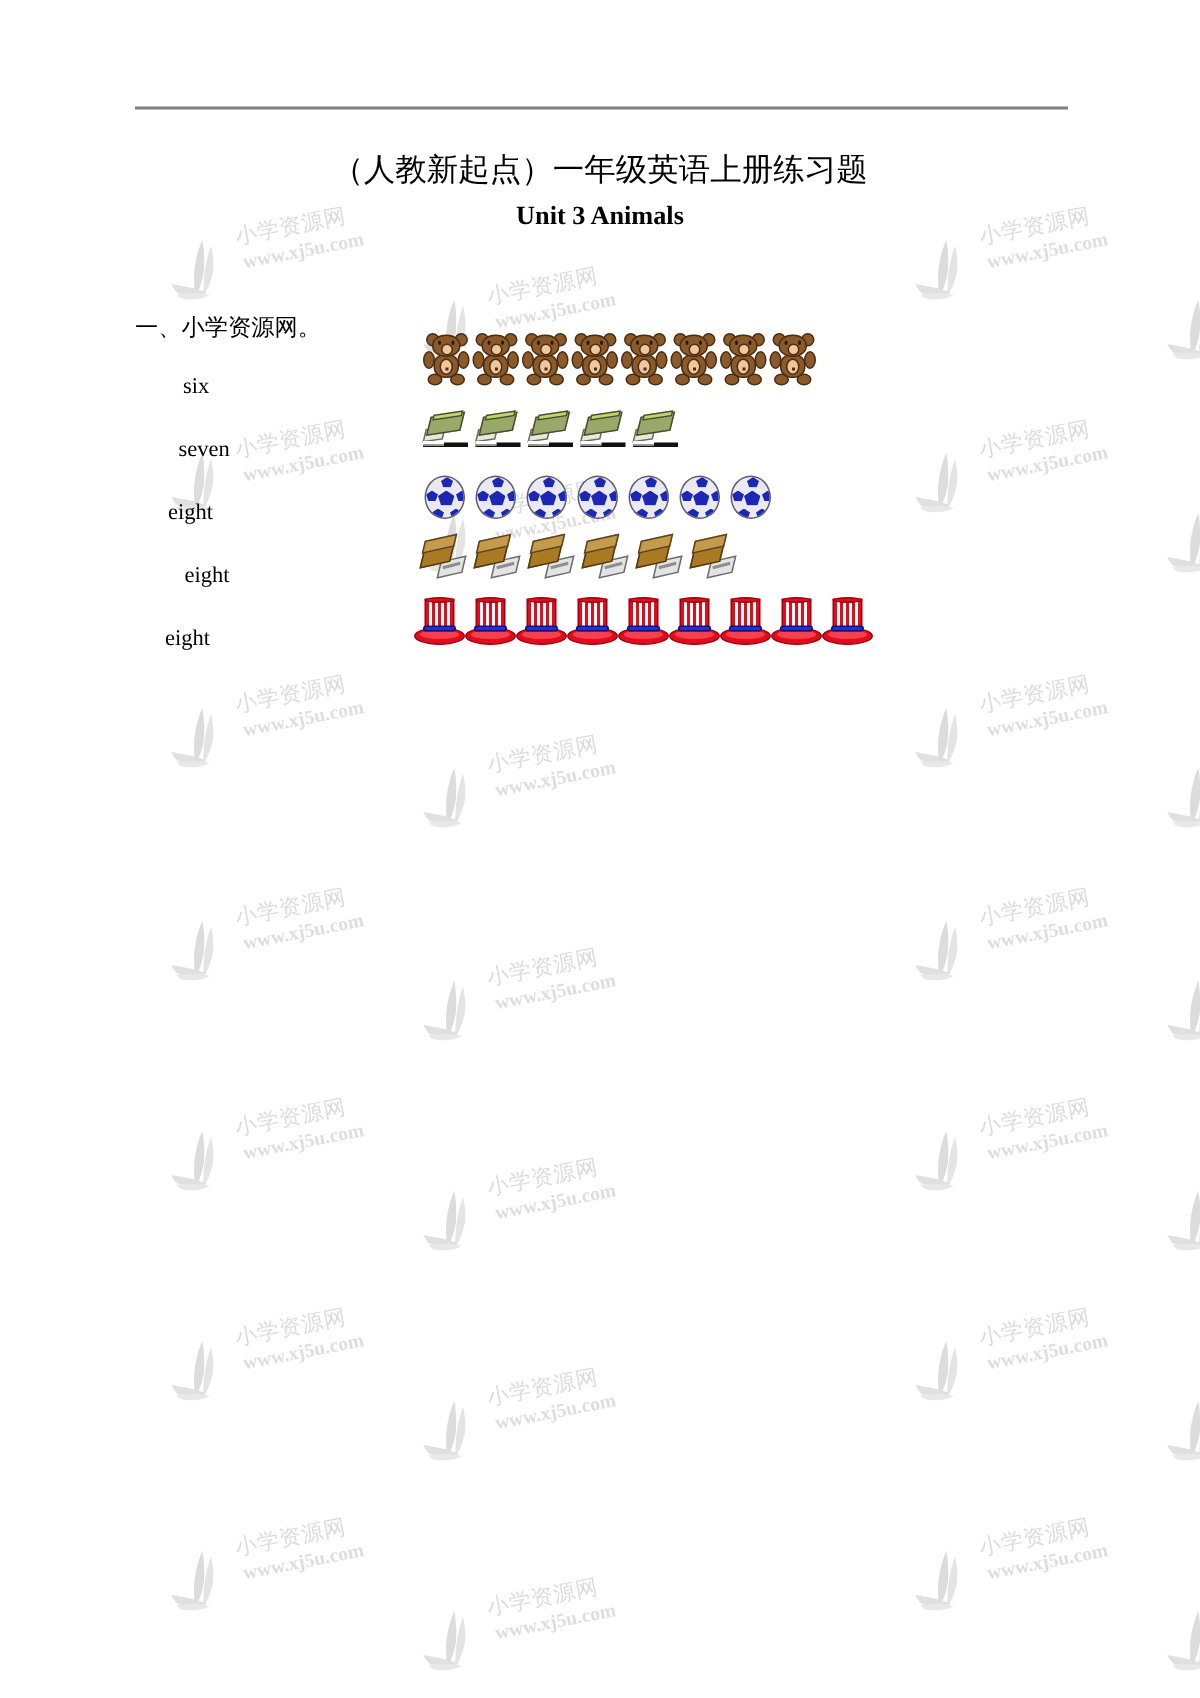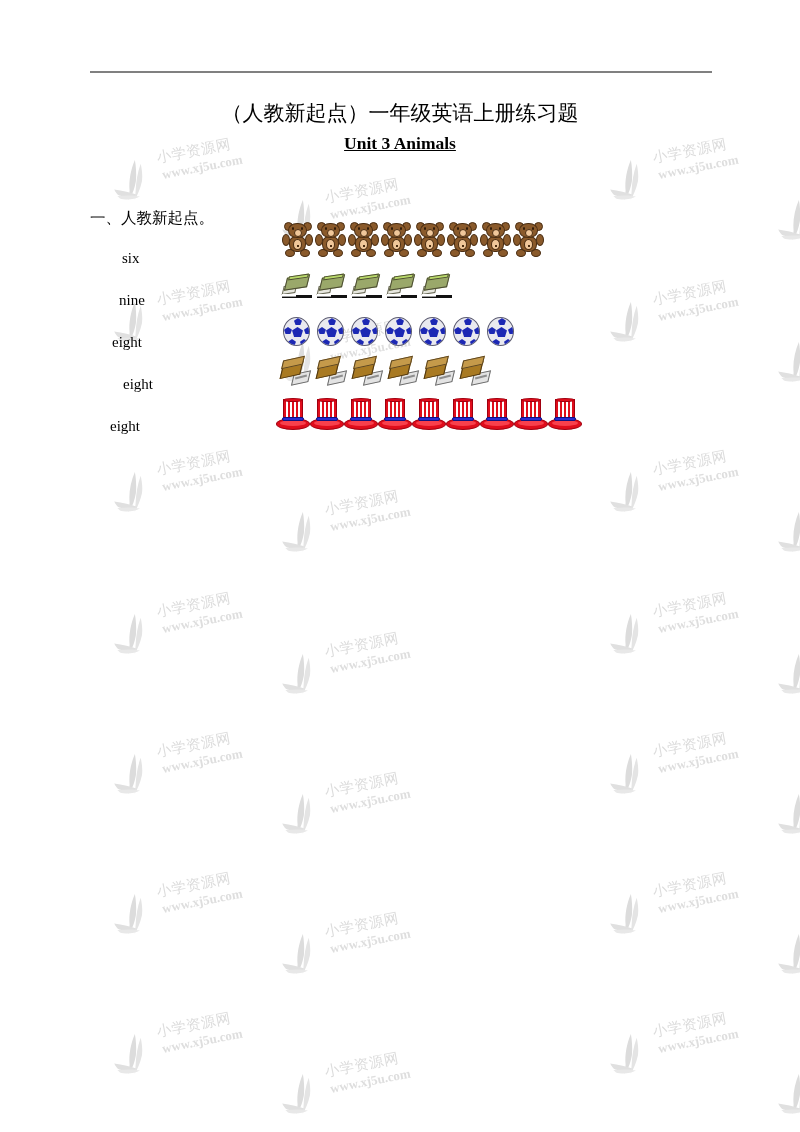--- a/index.html
+++ b/index.html
@@ -89,21 +89,20 @@
   }
   #doc-subtitle {
     position: absolute;
     left: 0; top: 133px;
     width: 800px;
     text-align: center;
     font-family: "Liberation Serif", serif;
     font-size: 17.5px;
     font-weight: bold;
     color: #000;
-    text-decoration: underline;
   }
 
   #exercise-heading {
     position: absolute;
     left: 90px;
     top: 208px;
     font-family: "DejaVu Sans", sans-serif;
     font-size: 15.5px;
     color: #000;
     white-space: nowrap;
@@ -625,25 +624,25 @@
     </div>
 
   <div id="content-layer">
 
     <div id="top-rule"></div>
 
     <div id="doc-title">（人教新起点）一年级英语上册练习题</div>
 
     <div id="doc-subtitle">Unit 3 Animals</div>
 
-    <div id="exercise-heading">一、人教新起点。</div>
+    <div id="exercise-heading">一、小学资源网。</div>
 
     <div id="word-column">
         <div class="word-label" style="left: 122px; top: 250px; font-family: Liberation Serif, serif;">six</div>
-        <div class="word-label" style="left: 119px; top: 292px;">nine</div>
+        <div class="word-label" style="left: 119px; top: 292px;">seven</div>
         <div class="word-label" style="left: 112px; top: 334px;">eight</div>
         <div class="word-label" style="left: 123px; top: 376px;">eight</div>
         <div class="word-label" style="left: 110px; top: 418px;">eight</div>
       </div>
 
     <div id="picture-column">
         <div class="pic-row" style="left: 282px; top: 222px;">
           <div class="sprite bear">
             <div class="b-arm l"></div>
             <div class="b-arm r"></div>

